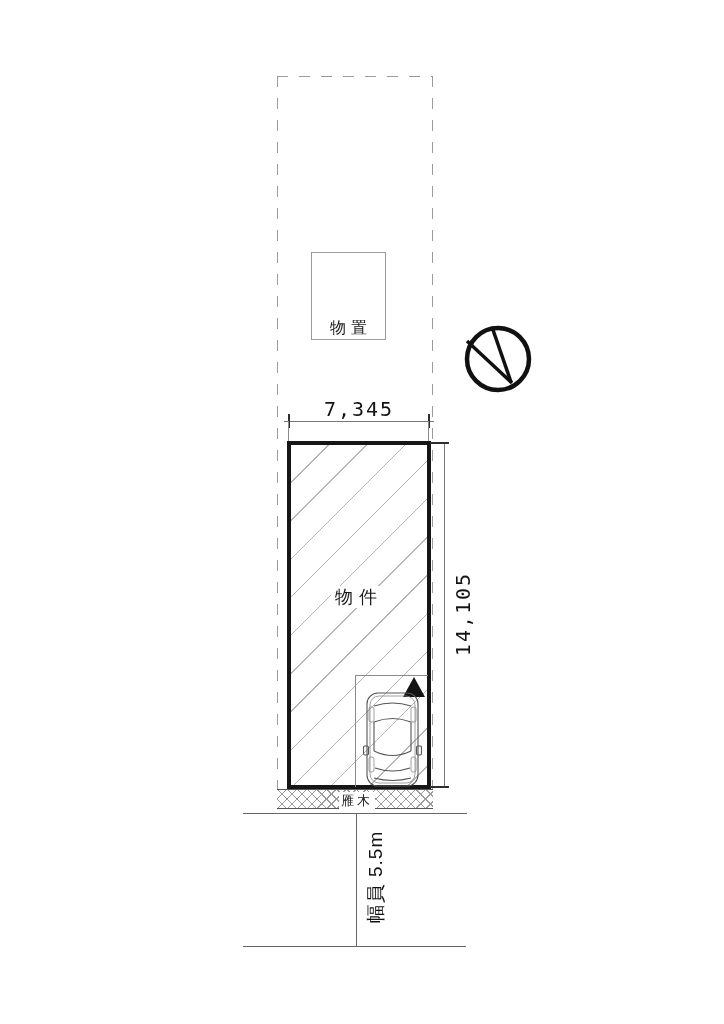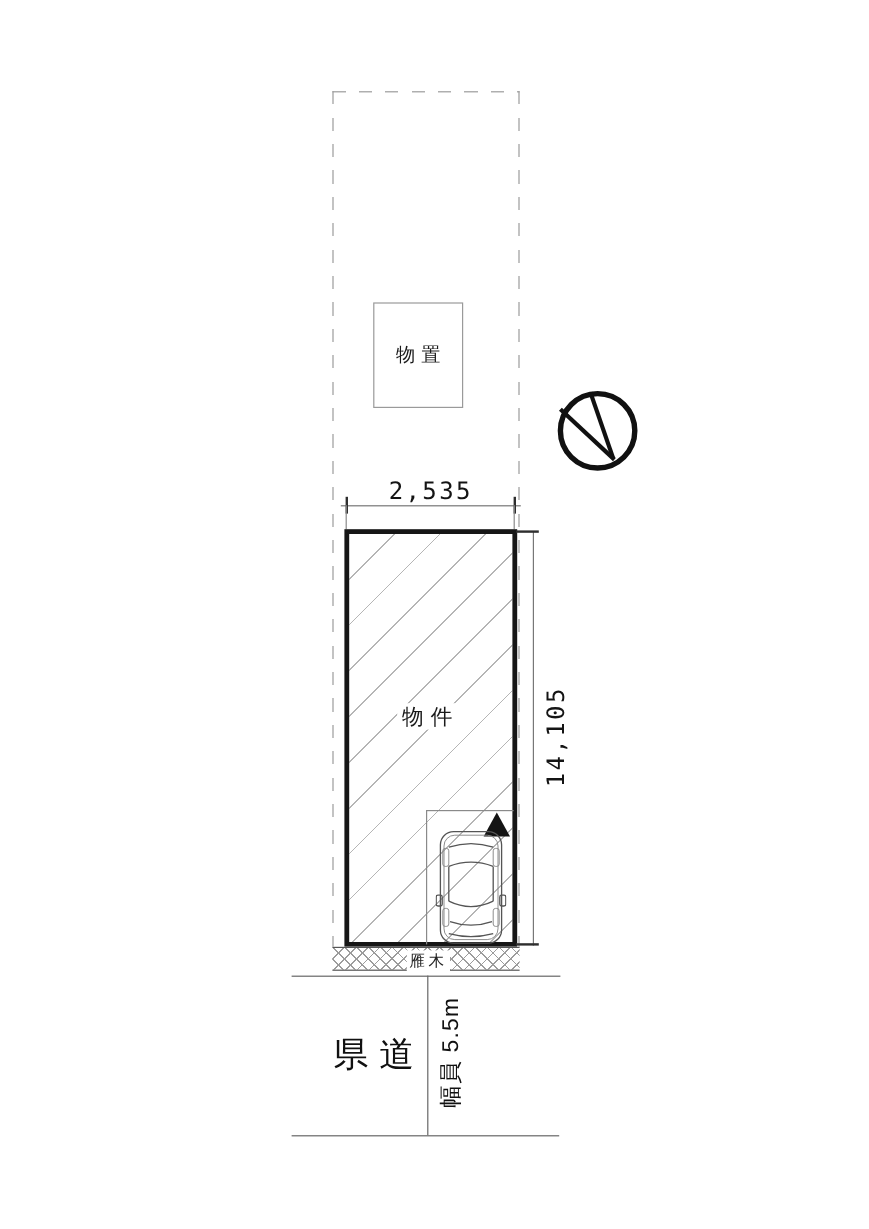--- a/index.html
+++ b/index.html
@@ -21,21 +21,21 @@
   }
   .dash-v {
     width: 1px;
     background: repeating-linear-gradient(180deg, #9b9b9b 0 11px, transparent 11px 22px);
   }
 
   
   .shed {
     left: 311px; top: 252px; width: 75px; height: 88px;
     border: 1px solid #9a9a9a; box-sizing: border-box;
-    display: flex; align-items: center; justify-content: center;
+    display: flex; align-items: flex-end; justify-content: center;
   }
   .shed-label { font-size: 16px; letter-spacing: 5px; padding-left: 5px; }
 
   
   .building {
     left: 287px; top: 441px; width: 144px; height: 348px;
     box-sizing: border-box;
     border: 4px solid #161616;
     background-color: #ffffff;
     background-image: repeating-linear-gradient(135deg, transparent 0 26px, #b5b5b5 26px 27px);
@@ -110,21 +110,21 @@
   <div class="abs shed">
     <span class="shed-label">物置</span>
   </div>
 
   <svg class="abs" style="left:461px; top:322px;" width="74" height="74" viewBox="0 0 74 74">
     <circle cx="37" cy="37" r="31" fill="none" stroke="#111" stroke-width="4.5"></circle>
     <line x1="31" y1="5" x2="50" y2="60" stroke="#111" stroke-width="3.5"></line>
     <line x1="6" y1="19" x2="51" y2="61" stroke="#111" stroke-width="3.5"></line>
   </svg>
 
-  <div class="abs dim-text frontage-dim">2,535</div>
+  <div class="abs dim-text frontage-dim">7,345</div>
   <div class="abs dim-line" style="left:284px; top:421px; width:150px; height:1px;"></div>
   <div class="abs dim-tick" style="left:288px; top:414px; width:1.5px; height:14px;"></div>
   <div class="abs dim-tick" style="left:428px; top:414px; width:1.5px; height:14px;"></div>
   <div class="abs thin-line" style="left:288px; top:421px; width:1px; height:23px;"></div>
   <div class="abs thin-line" style="left:428px; top:421px; width:1px; height:23px;"></div>
 
   <div class="abs building">
     <div class="building-label">
       <span>物件</span>
     </div>
@@ -161,16 +161,15 @@
   <div class="abs dim-tick" style="left:430px; top:786px; width:19px; height:1.5px;"></div>
   <div class="abs dim-text rot depth-dim">14,105</div>
 
   <div class="abs strip">
     <span class="strip-label">雁木</span>
   </div>
 
   <div class="abs road-line" style="left:243px; top:813px; width:224px; height:1px;"></div>
   <div class="abs road-line" style="left:243px; top:946px; width:223px; height:1px;"></div>
   <div class="abs road-line" style="left:356px; top:813px; width:1px; height:133px;"></div>
-  <div class="abs road-name">県道</div>
   <div class="abs rot road-width">幅員 5.5m</div>
 
 </div>
 
 </body></html>

